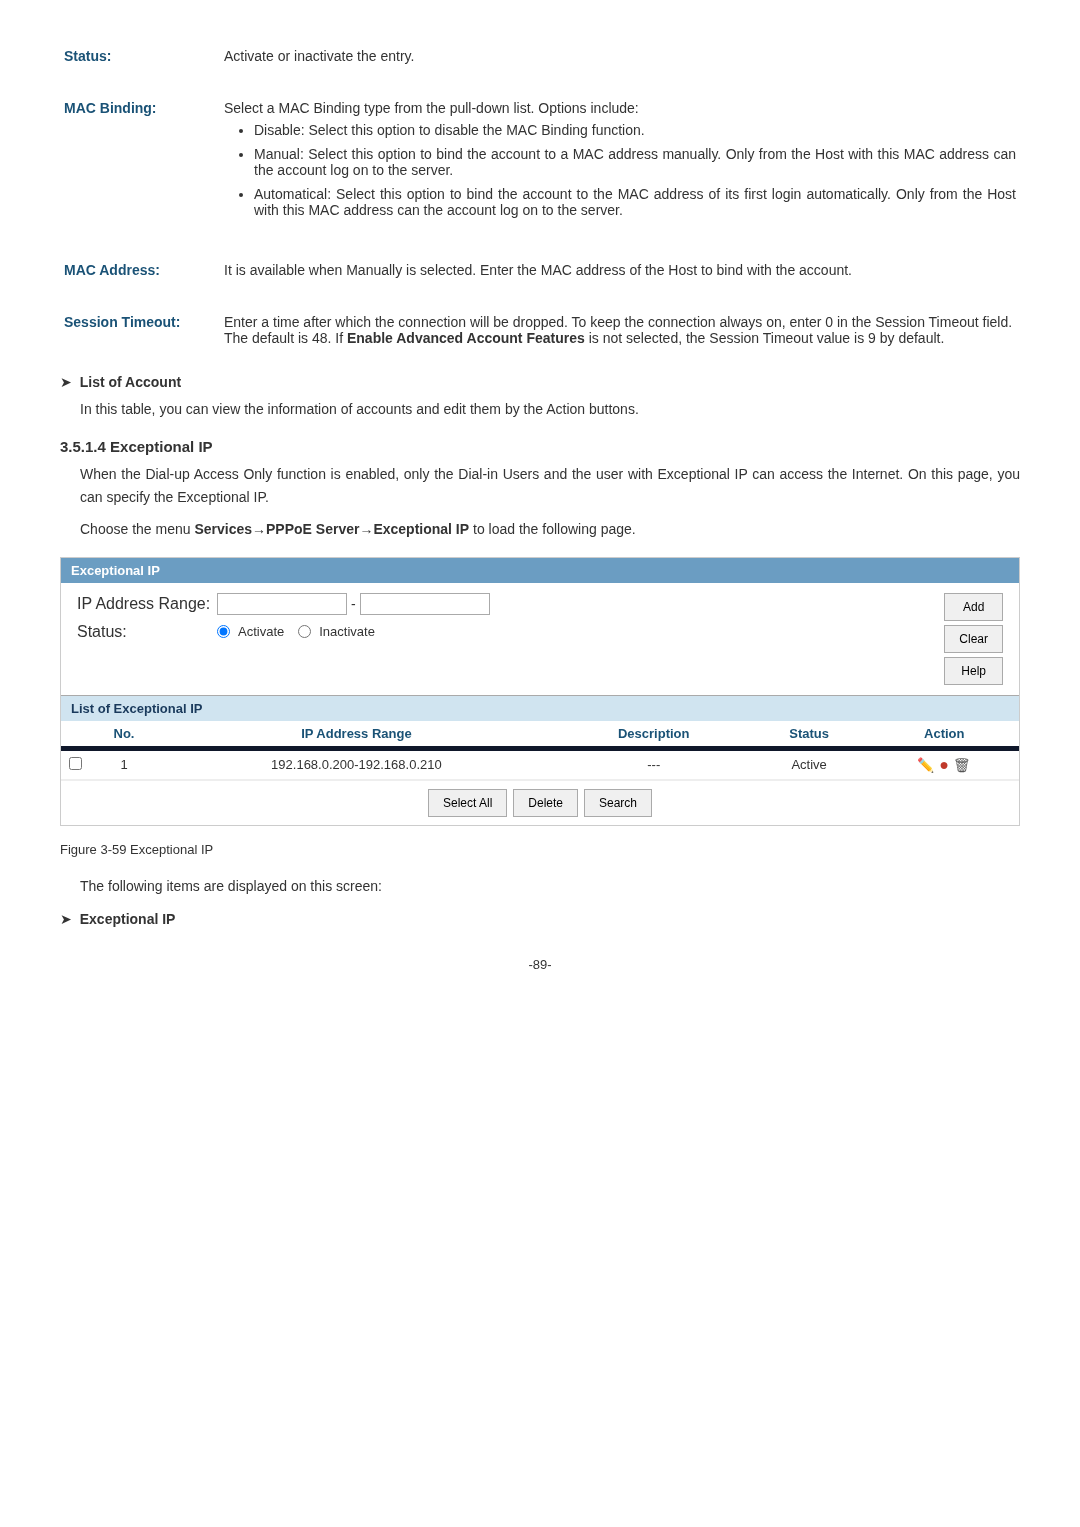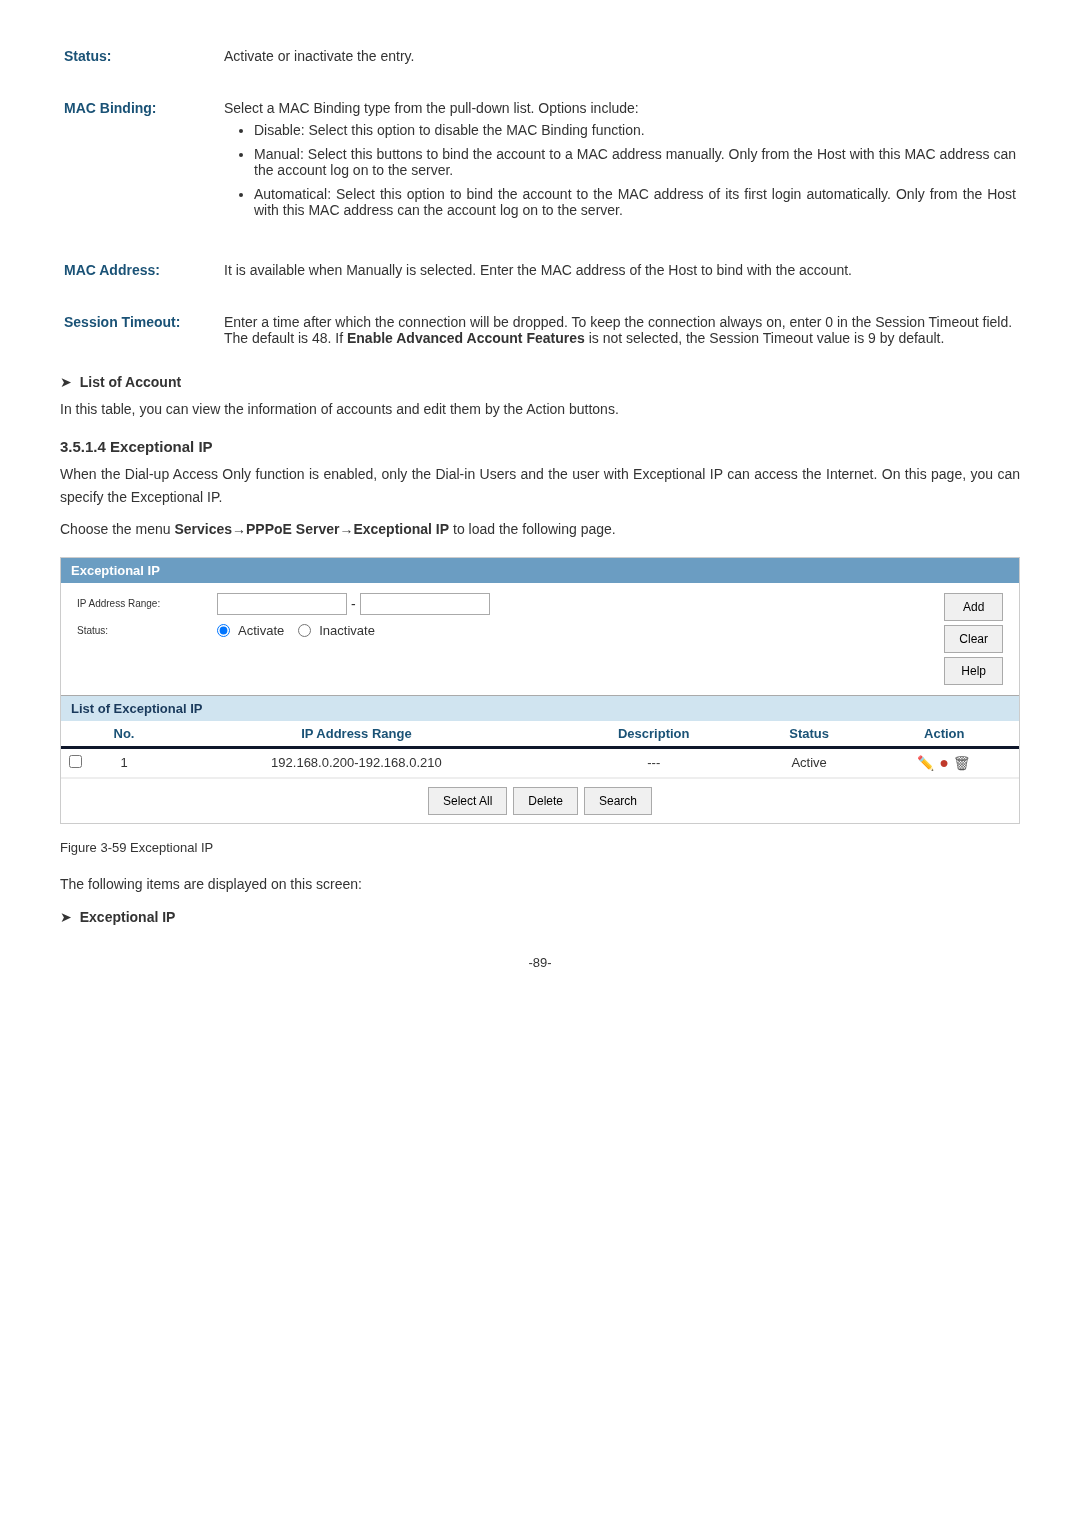--- a/index.html
+++ b/index.html
@@ -54,20 +54,21 @@
       margin-right: 8px;
       color: #333;
     }
     .subsection-arrow .arrow-label {
       font-weight: bold;
     }
     .body-text {
       text-align: justify;
       margin-bottom: 10px;
       line-height: 1.6;
+      margin-left: 20px;
     }
     
     .panel {
       border: 1px solid #ccc;
       margin: 16px 0;
       width: 100%;
     }
     .panel-header {
       background: #6b9dc2;
       color: #fff;
@@ -79,21 +80,21 @@
       padding: 10px 16px;
       background: #fff;
     }
     .form-row {
       display: flex;
       align-items: center;
       margin-bottom: 8px;
     }
     .form-label {
       width: 140px;
-      font-size: 10px;
+      font-size: 16px;
     }
     .form-input {
       border: 1px solid #aaa;
       height: 22px;
       width: 130px;
       font-size: 12px;
       padding: 2px 4px;
     }
     .form-input-sep {
       margin: 0 4px;
@@ -143,21 +144,21 @@
     table.data-table {
       width: 100%;
       border-collapse: collapse;
       font-size: 13px;
     }
     table.data-table th {
       color: #1a5276;
       font-weight: bold;
       padding: 5px 8px;
       text-align: center;
-      border-bottom: 3px solid #0f172a;
+      border-bottom: 5px solid #0f172a;
     }
     table.data-table td {
       padding: 5px 8px;
       text-align: center;
       border-bottom: 1px solid #eee;
     }
     table.data-table td.ip-range {
       text-align: center;
     }
     .action-icons {
@@ -210,21 +211,21 @@
 <table class="section-table">
   <tbody>
       <tr>
     <td class="label-col" style="vertical-align:top; padding-top:8px;">
       <span>MAC Binding:</span>
     </td>
     <td class="content-col">
       <span>Select a MAC Binding type from the pull-down list. Options include:</span>
       <ul class="bullet-list">
         <li>Disable: Select this option to disable the MAC Binding function.</li>
-        <li>Manual: Select this buttons to bind the account to a MAC address manually. Only from the Host with this MAC address can the account log on to the server.</li>
+        <li>Manual: Select this option to bind the account to a MAC address manually. Only from the Host with this MAC address can the account log on to the server.</li>
         <li>Automatical: Select this option to bind the account to the MAC address of its first login automatically. Only from the Host with this MAC address can the account log on to the server.</li>
       </ul>
     </td>
   </tr>
 </tbody>
   </table>
 
 <table class="section-table">
   <tbody>
       <tr>

